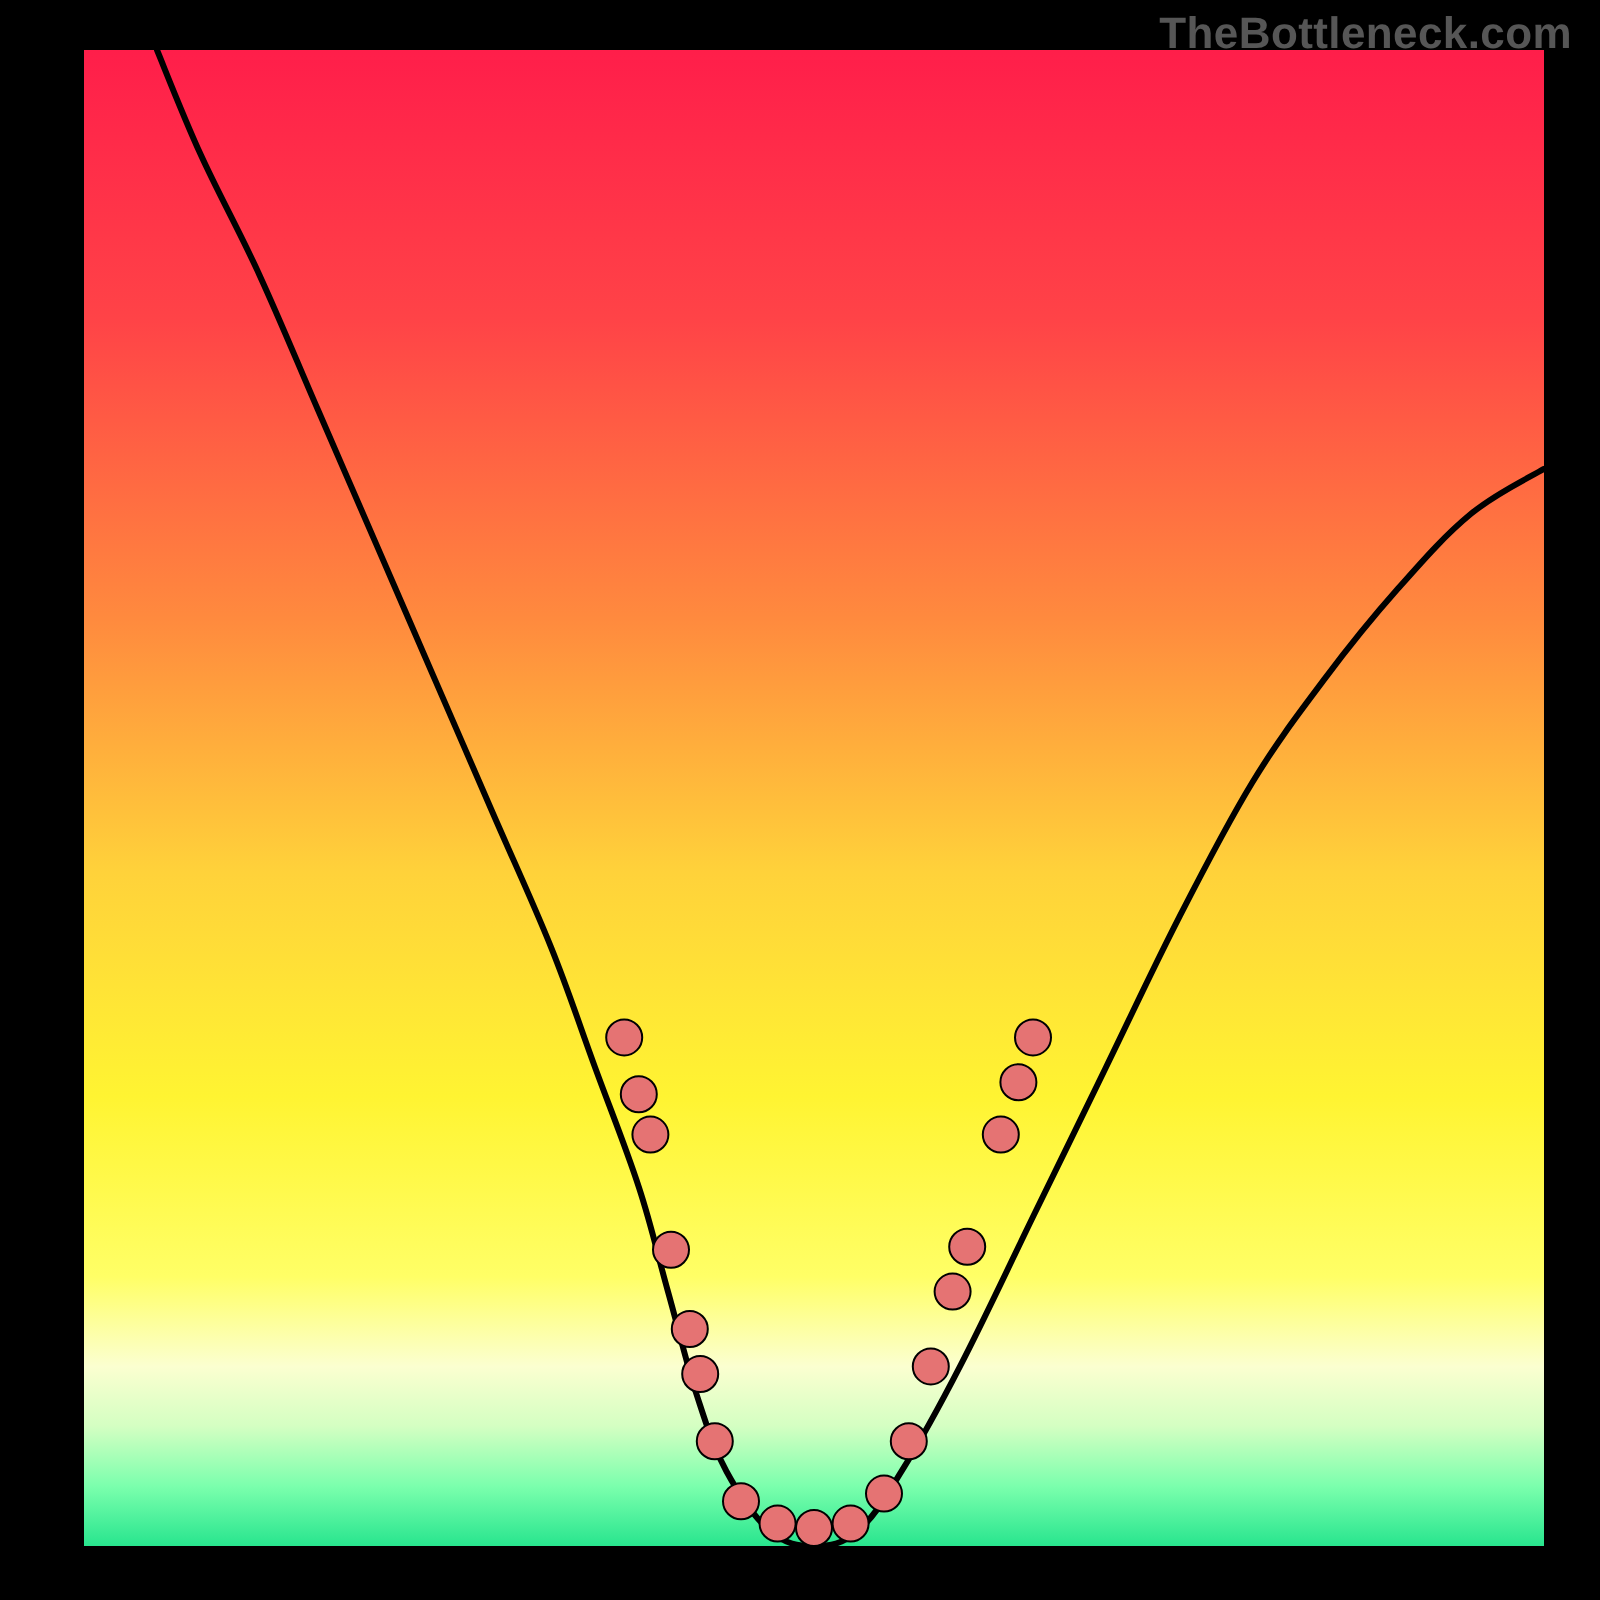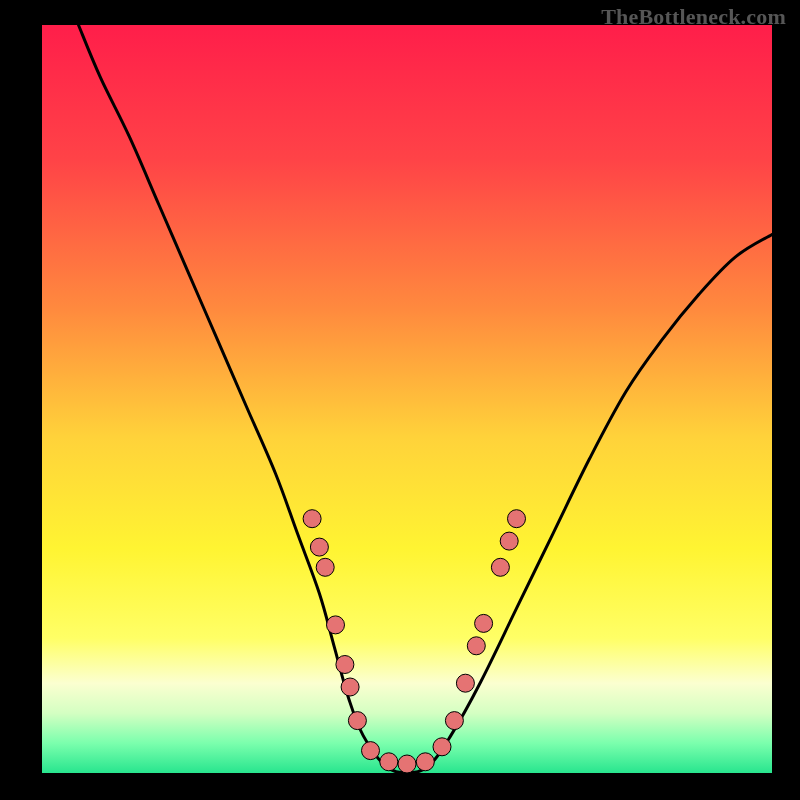--- a/index.html
+++ b/index.html
@@ -21,21 +21,21 @@
     position: absolute;
     left: 42px;
     top: 25px;
     width: 730px;
     height: 748px;
   }
   .watermark {
     position: absolute;
     top: 4px;
     right: 14px;
-    font-family: Liberation Serif, serif;
+    font-family: Liberation Sans, sans-serif;
     font-size: 22px;
     font-weight: 600;
     color: #565656;
     letter-spacing: 0.2px;
   }
   svg.curve {
     position: absolute;
     left: 0;
     top: 0;
     width: 730px;

